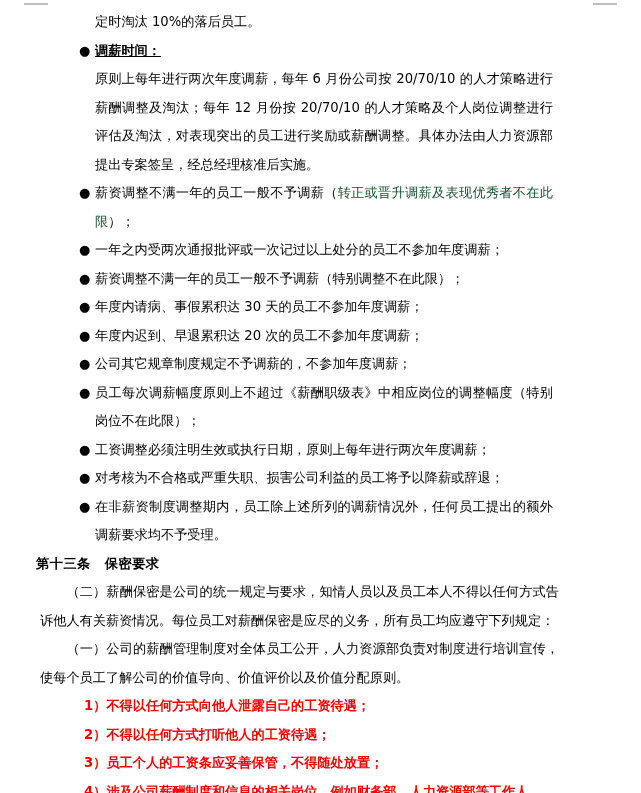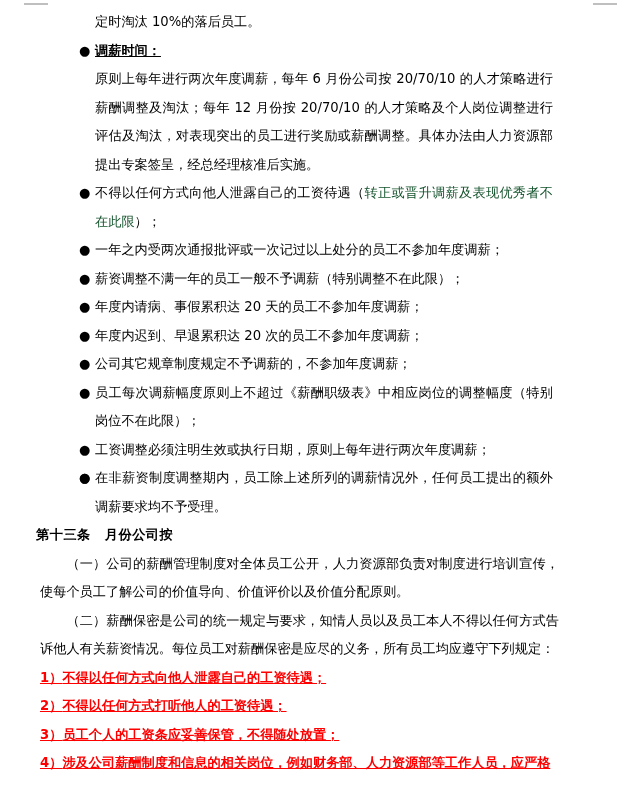--- a/index.html
+++ b/index.html
@@ -92,26 +92,25 @@
     padding-left: 36px;
     line-height: 28.5px;
     font-weight: bold;
     letter-spacing: 0.5px;
   }
   .heading-article .gap { display: inline-block; width: 14px; }
 
   
   .num-row {
     margin: 0;
-    padding-left: 40px;
+    padding-left: 84px;
     padding-right: 20px;
     line-height: 28.5px;
     color: #ff0000;
     font-weight: bold;
-    text-decoration: underline;
   }
   .num-row .num-label { color: #ff0000; font-weight: bold; }
 
   
   .t-red   { color: #ff0000; }
   .t-blue  { color: #14532d; }
   .t-black { color: #000000; }
   .t-bu { font-weight: bold; text-decoration: underline; }
 </style>
 </head>
@@ -128,66 +127,66 @@
 
     <div class="bullet-row">
       <span class="bullet-glyph">●</span>
       <span class="t-bu">调薪时间：</span>
     </div>
 
     <p class="para sub">原则上每年进行两次年度调薪，每年 6 月份公司按 20/70/10 的人才策略进行薪酬调整及淘汰；每年 12 月份按 20/70/10 的人才策略及个人岗位调整进行评估及淘汰，对表现突出的员工进行奖励或薪酬调整。具体办法由人力资源部提出专案签呈，经总经理核准后实施。</p>
 
 
     <div class="bullet-row">
-      <span class="bullet-glyph">●</span><span class="t-black">不得以任何方式向他人泄露自己的工资待遇（</span><span class="t-blue">转正或晋升调薪及表现优秀者不在此限</span><span class="t-black">）；</span>
+      <span class="bullet-glyph">●</span><span class="t-black">薪资调整不满一年的员工一般不予调薪（</span><span class="t-blue">转正或晋升调薪及表现优秀者不在此限</span><span class="t-black">）；</span>
     </div>
 
     <div class="bullet-row">
       <span class="bullet-glyph">●</span><span>一年之内受两次通报批评或一次记过以上处分的员工不参加年度调薪；</span>
     </div>
 
     <div class="bullet-row">
       <span class="bullet-glyph">●</span><span>薪资调整不满一年的员工一般不予调薪（特别调整不在此限）；</span>
     </div>
 
     <div class="bullet-row">
-      <span class="bullet-glyph">●</span><span>年度内请病、事假累积达 20 天的员工不参加年度调薪；</span>
+      <span class="bullet-glyph">●</span><span>年度内请病、事假累积达 30 天的员工不参加年度调薪；</span>
     </div>
 
     <div class="bullet-row">
       <span class="bullet-glyph">●</span><span>年度内迟到、早退累积达 20 次的员工不参加年度调薪；</span>
     </div>
 
     <div class="bullet-row">
       <span class="bullet-glyph">●</span><span>公司其它规章制度规定不予调薪的，不参加年度调薪；</span>
     </div>
 
     <div class="bullet-row">
       <span class="bullet-glyph">●</span><span>员工每次调薪幅度原则上不超过《薪酬职级表》中相应岗位的调整幅度（特别岗位不在此限）；</span>
     </div>
 
     <div class="bullet-row">
       <span class="bullet-glyph">●</span><span>工资调整必须注明生效或执行日期，原则上每年进行两次年度调薪；</span>
     </div>
 
     <div class="bullet-row">
-      <span class="bullet-glyph">●</span>
+      <span class="bullet-glyph">●</span><span>对考核为不合格或严重失职、损害公司利益的员工将予以降薪或辞退；</span>
     </div>
 
     <div class="bullet-row">
       <span class="bullet-glyph">●</span><span>在非薪资制度调整期内，员工除上述所列的调薪情况外，任何员工提出的额外调薪要求均不予受理。</span>
     </div>
 
     <div class="heading-article">
-      <span>第十三条</span><span class="gap"></span><span>月份公司按</span>
-    </div>
+      <span>第十三条</span><span class="gap"></span><span>保密要求</span>
+    </div>
+
+    <p class="para body">（二）薪酬保密是公司的统一规定与要求，知情人员以及员工本人不得以任何方式告诉他人有关薪资情况。每位员工对薪酬保密是应尽的义务，所有员工均应遵守下列规定：</p>
 
     <p class="para body">（一）公司的薪酬管理制度对全体员工公开，人力资源部负责对制度进行培训宣传，使每个员工了解公司的价值导向、价值评价以及价值分配原则。</p>
-
-    <p class="para body">（二）薪酬保密是公司的统一规定与要求，知情人员以及员工本人不得以任何方式告诉他人有关薪资情况。每位员工对薪酬保密是应尽的义务，所有员工均应遵守下列规定：</p>
 
     <div class="num-row">
       <span class="num-label">1）</span><span>不得以任何方式向他人泄露自己的工资待遇；</span>
     </div>
 
     <div class="num-row">
       <span class="num-label">2）</span><span>不得以任何方式打听他人的工资待遇；</span>
     </div>
 
     <div class="num-row">

